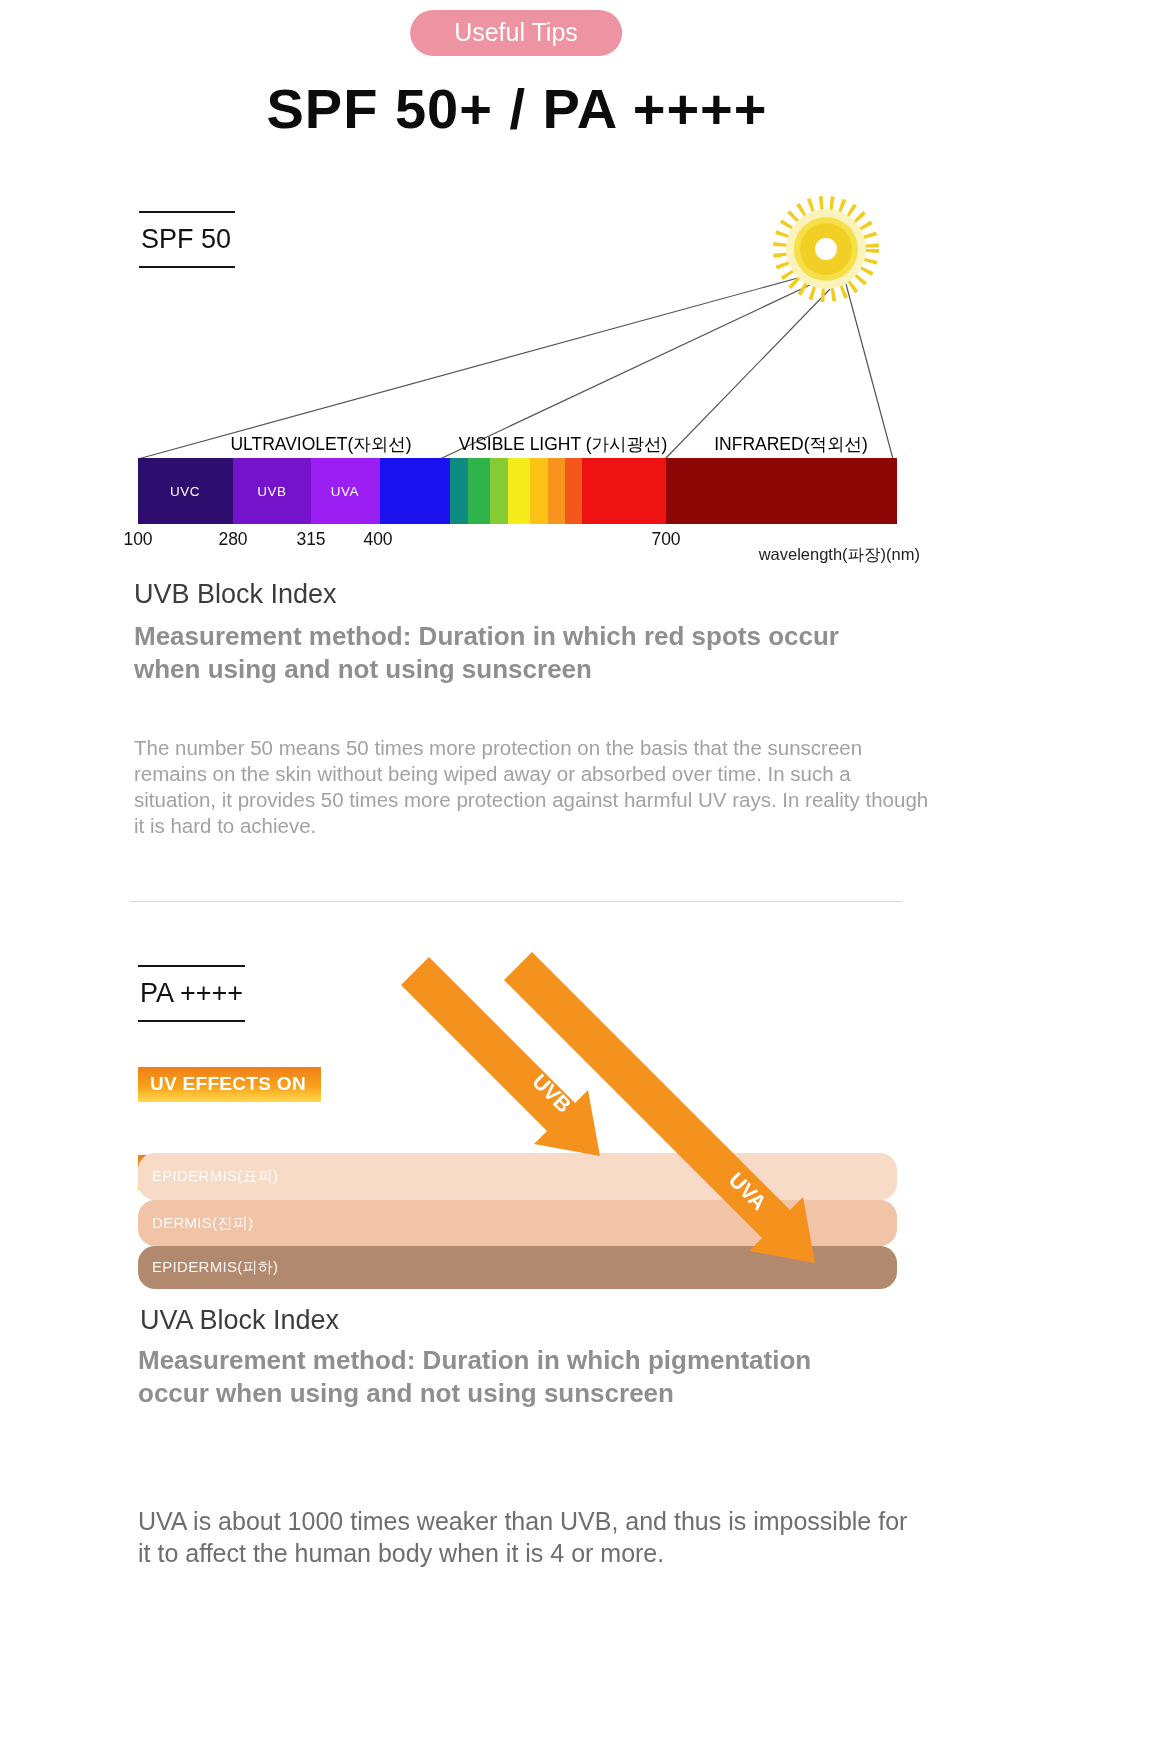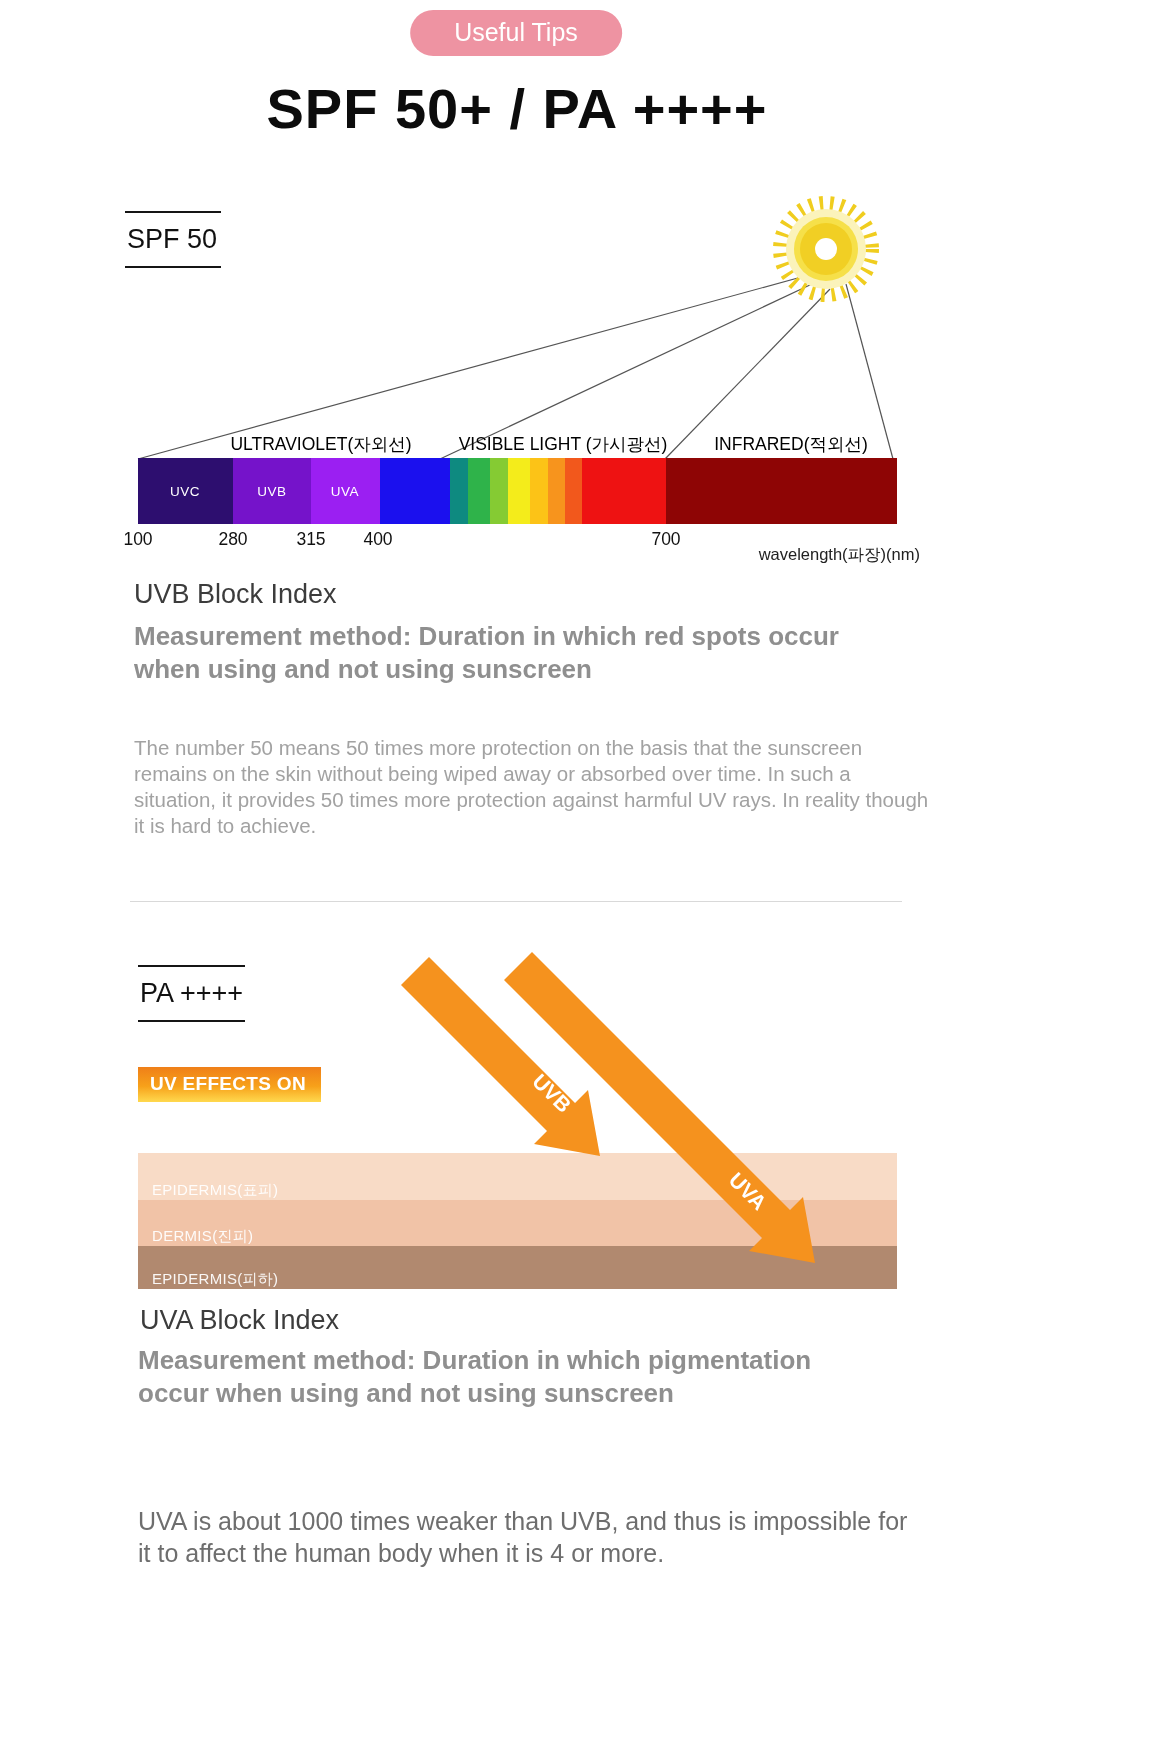--- a/index.html
+++ b/index.html
@@ -8,21 +8,21 @@
   .page { position:relative; width:1160px; height:1749px; margin:8px auto; background:#fff; overflow:hidden; }
   .abs { position:absolute; }
 
   .tips-badge { left:516px; top:2px; transform:translateX(-50%); background:#ee93a2; color:#fff;
     font-size:25px; padding:8px 44px 9px; border-radius:26px; white-space:nowrap; }
   .page-title { left:517px; top:68px; transform:translateX(-50%); font-size:56px; font-weight:bold;
     color:#0c0c0c; white-space:nowrap; letter-spacing:1px; }
 
   .section-label { border-top:2px solid #151515; border-bottom:2px solid #151515; padding:11px 2px;
     font-size:27px; color:#111; min-width:96px; white-space:nowrap; }
-  .spf-label { left:125px; top:203px; }
+  .spf-label { left:139px; top:203px; }
   .pa-label { left:138px; top:957px; }
 
   .top-art { left:0; top:0; width:1160px; height:470px; }
   .arrows-art { left:0; top:940px; width:1160px; height:350px; }
 
   .region-label { top:424px; transform:translateX(-50%); font-size:17.5px; color:#000; white-space:nowrap; }
   .rl-uv  { left:321px; }
   .rl-vis { left:563px; }
   .rl-ir  { left:791px; }
 
@@ -63,22 +63,22 @@
 
   .divider { left:130px; top:893px; width:772px; height:1px; background:#d9d9d9; }
 
   .uv-badge { left:138px; width:183px; color:#fff; font-size:19px; font-weight:bold;
     padding:6px 14px 7px 12px; letter-spacing:.3px; white-space:nowrap;
     background:linear-gradient(180deg,#ef7f18 0%,#f7a11a 55%,#ffd94e 100%); }
   .uv-badge-1 { top:1059px; }
   .uv-badge-2 { top:1147px;padding-left:12px; }
 
   .skin { left:138px; top:1145px; width:759px; }
-  .skin-row { display:flex; align-items:flex-end; padding-left:14px; color:rgba(255,255,255,.93);
-    font-size:15px; letter-spacing:.3px; }
+  .skin-row { display:flex; align-items:center; padding-left:14px; color:rgba(255,255,255,.93);
+    font-size:15px; letter-spacing:.3px;border-radius:17px; }
   .skin-epidermis  { height:47px; background:#f8dbc6; }
   .skin-dermis     { height:46px; background:#f1c3a7; }
   .skin-hypodermis { height:43px; background:#b1896f; }
 
   .pa-scale { left:138px; top:1450px; white-space:pre; font-size:24.5px; color:#5a5a5a; }
   .pa-scale .scale-bold { font-size:26.5px; color:#111; font-weight:bold; }
 
   .arrow-label-text { fill:#ffffff; font-size:21px; font-weight:bold;
     font-family:"Liberation Sans", sans-serif; }
 </style>

